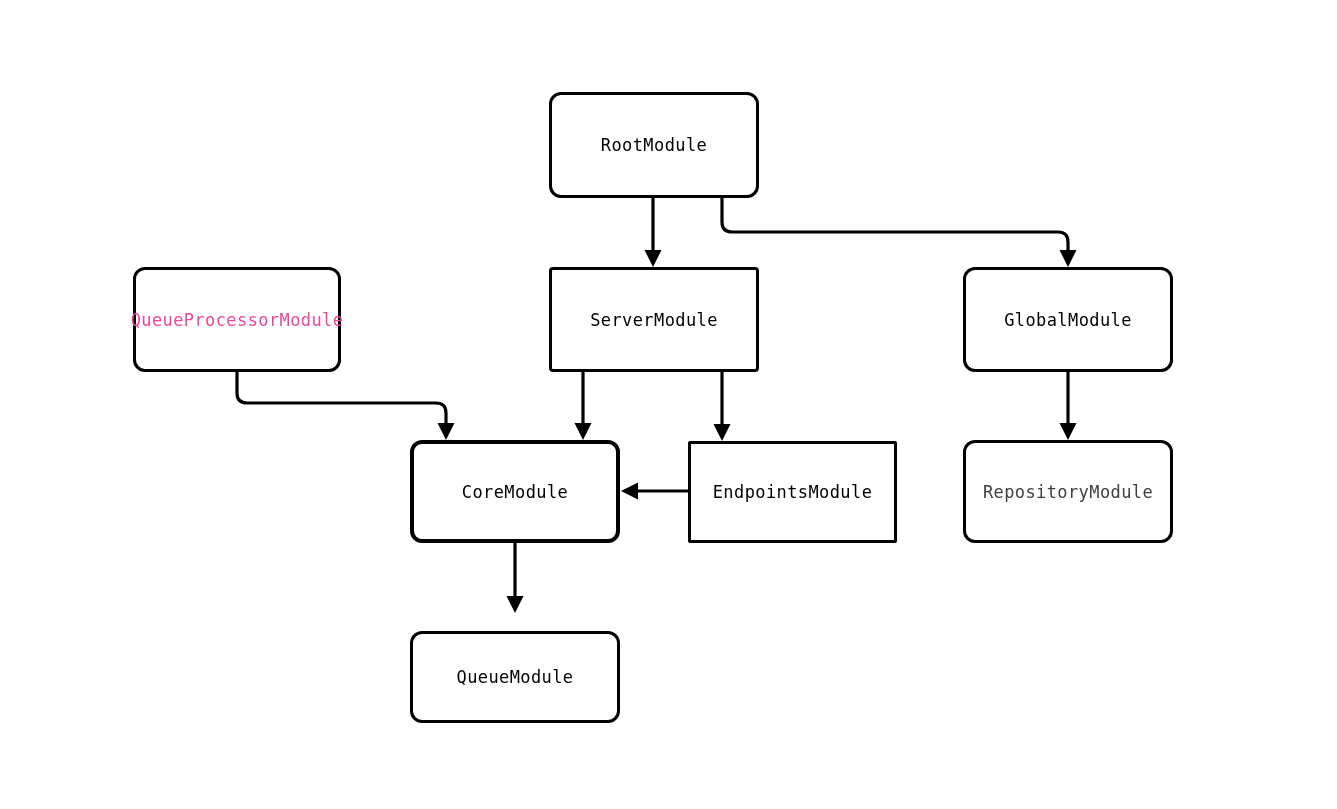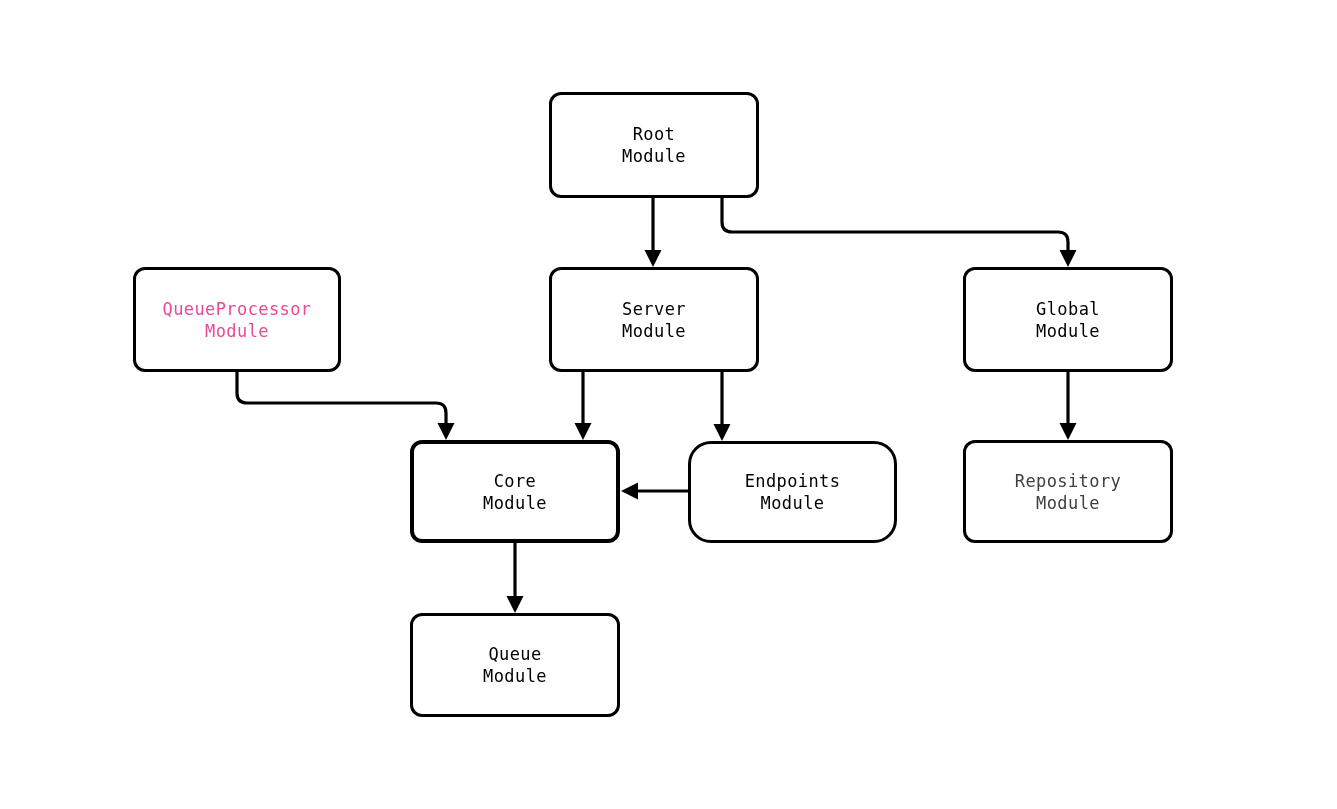--- a/index.html
+++ b/index.html
@@ -27,21 +27,21 @@
     width: 1337px;
     height: 809px;
   }
   .node {
     position: absolute;
     box-sizing: border-box;
     background: #ffffff;
     border-style: solid;
     border-color: #000000;
     display: flex;
-    flex-direction: column;
+    flex-direction: row;
     align-items: center;
     justify-content: center;
     text-align: center;
     color: #000000;
     font-family: "DejaVu Sans Mono", "Liberation Mono", monospace;
     font-size: 17px;
     line-height: 22px;
     letter-spacing: 0.4px;
     z-index: 2;
   }
@@ -93,43 +93,43 @@
   <div class="node" style="left: 549px; top: 92px; width: 210px; height: 106px; border-width: 3px; border-radius: 12px; border-color: rgb(0, 0, 0); color: rgb(0, 0, 0);">
     <span class="node-line">Root</span>
     <span class="node-line">Module</span>
   </div>
 
   <div class="node" style="left: 133px; top: 267px; width: 208px; height: 105px; border-width: 3px; border-radius: 12px; border-color: rgb(0, 0, 0); color: #ec4899;">
     <span class="node-line">QueueProcessor</span>
     <span class="node-line">Module</span>
   </div>
 
-  <div class="node" style="left: 549px; top: 267px; width: 210px; height: 105px; border-width: 3px; border-radius: 12px; border-color: rgb(0, 0, 0); color: rgb(0, 0, 0);">
+  <div class="node" style="left: 549px; top: 267px; width: 210px; height: 105px; border-width: 3px; border-radius: 4px; border-color: rgb(0, 0, 0); color: rgb(0, 0, 0);">
     <span class="node-line">Server</span>
     <span class="node-line">Module</span>
   </div>
 
   <div class="node" style="left: 963px; top: 267px; width: 210px; height: 105px; border-width: 3px; border-radius: 12px; border-color: rgb(0, 0, 0); color: rgb(0, 0, 0);">
     <span class="node-line">Global</span>
     <span class="node-line">Module</span>
   </div>
 
   <div class="node" style="left: 410px; top: 440px; width: 210px; height: 103px; border-width: 4px; border-radius: 12px; border-color: rgb(0, 0, 0); color: rgb(0, 0, 0);">
     <span class="node-line">Core</span>
     <span class="node-line">Module</span>
   </div>
 
-  <div class="node" style="left: 688px; top: 441px; width: 209px; height: 102px; border-width: 3px; border-radius: 23px; border-color: rgb(0, 0, 0); color: rgb(0, 0, 0);">
+  <div class="node" style="left: 688px; top: 441px; width: 209px; height: 102px; border-width: 3px; border-radius: 2px; border-color: rgb(0, 0, 0); color: rgb(0, 0, 0);">
     <span class="node-line">Endpoints</span>
     <span class="node-line">Module</span>
   </div>
 
   <div class="node" style="left: 963px; top: 440px; width: 210px; height: 103px; border-width: 3px; border-radius: 12px; border-color: rgb(0, 0, 0); color: #404040;">
     <span class="node-line">Repository</span>
     <span class="node-line">Module</span>
   </div>
 
-  <div class="node" style="left: 410px; top: 613px; width: 210px; height: 104px; border-width: 3px; border-radius: 12px; border-color: rgb(0, 0, 0); color: rgb(0, 0, 0);">
+  <div class="node" style="left: 410px; top: 631px; width: 210px; height: 92px; border-width: 3px; border-radius: 12px; border-color: rgb(0, 0, 0); color: rgb(0, 0, 0);">
     <span class="node-line">Queue</span>
     <span class="node-line">Module</span>
   </div>
 
 </div>
 
 </body></html>

